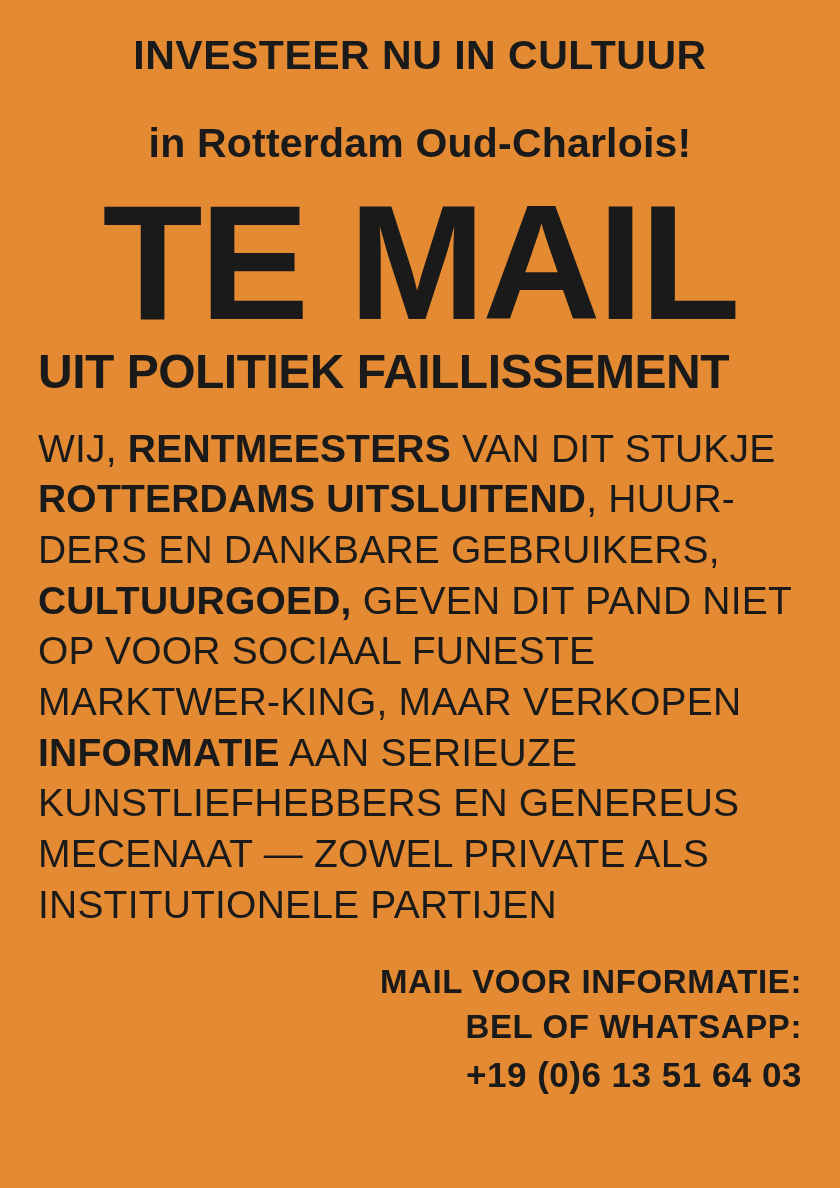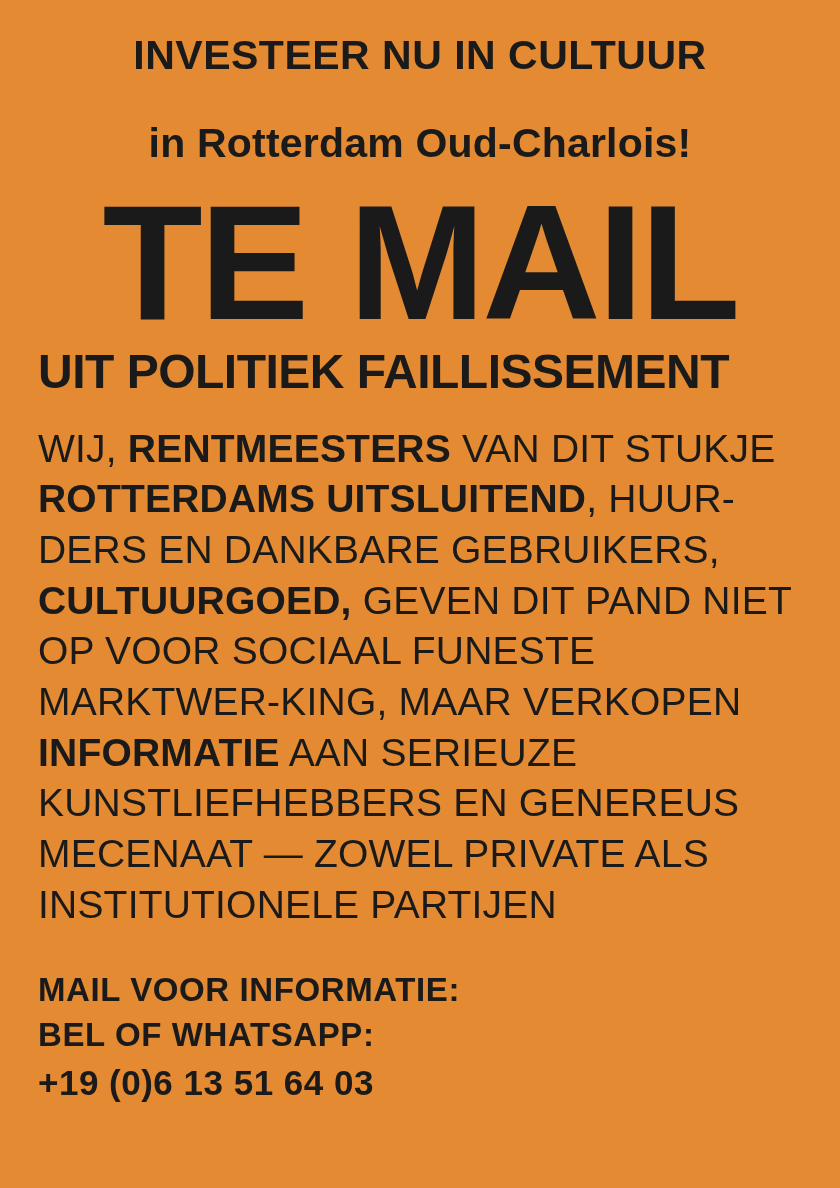--- a/index.html
+++ b/index.html
@@ -65,22 +65,22 @@
     line-height: 1.30;
     letter-spacing: 0.2px;
     text-align: left;
     font-weight: 500;
   }
   .body-copy b {
     font-weight: bold;
     text-align: right;
   }
   .contact {
-    text-align: left;
-    margin-top: 38px;
+    text-align: right;
+    margin-top: 30px;
   }
   .contact .label {
     font-size: 33px;
     font-weight: bold;
     letter-spacing: 0.6px;
     line-height: 1.35;
   }
   .contact .email {
     font-size: 33px;
     font-weight: 500;

